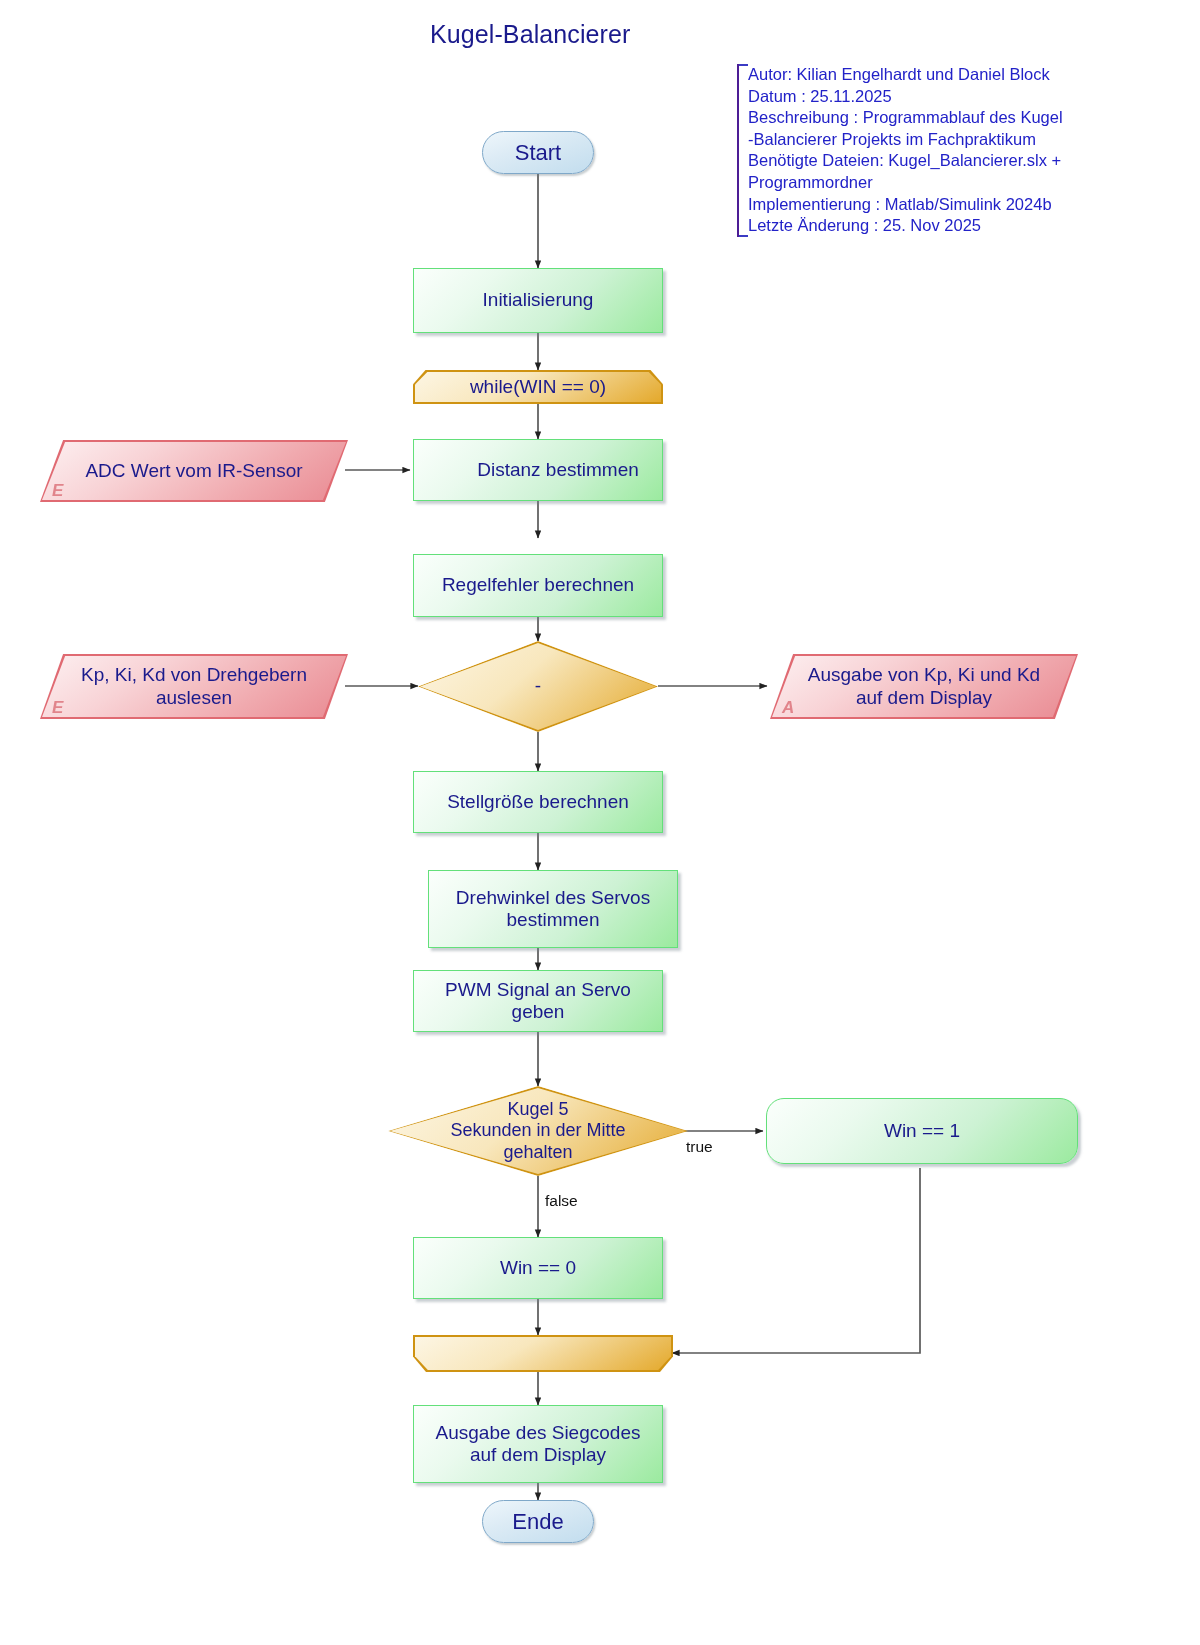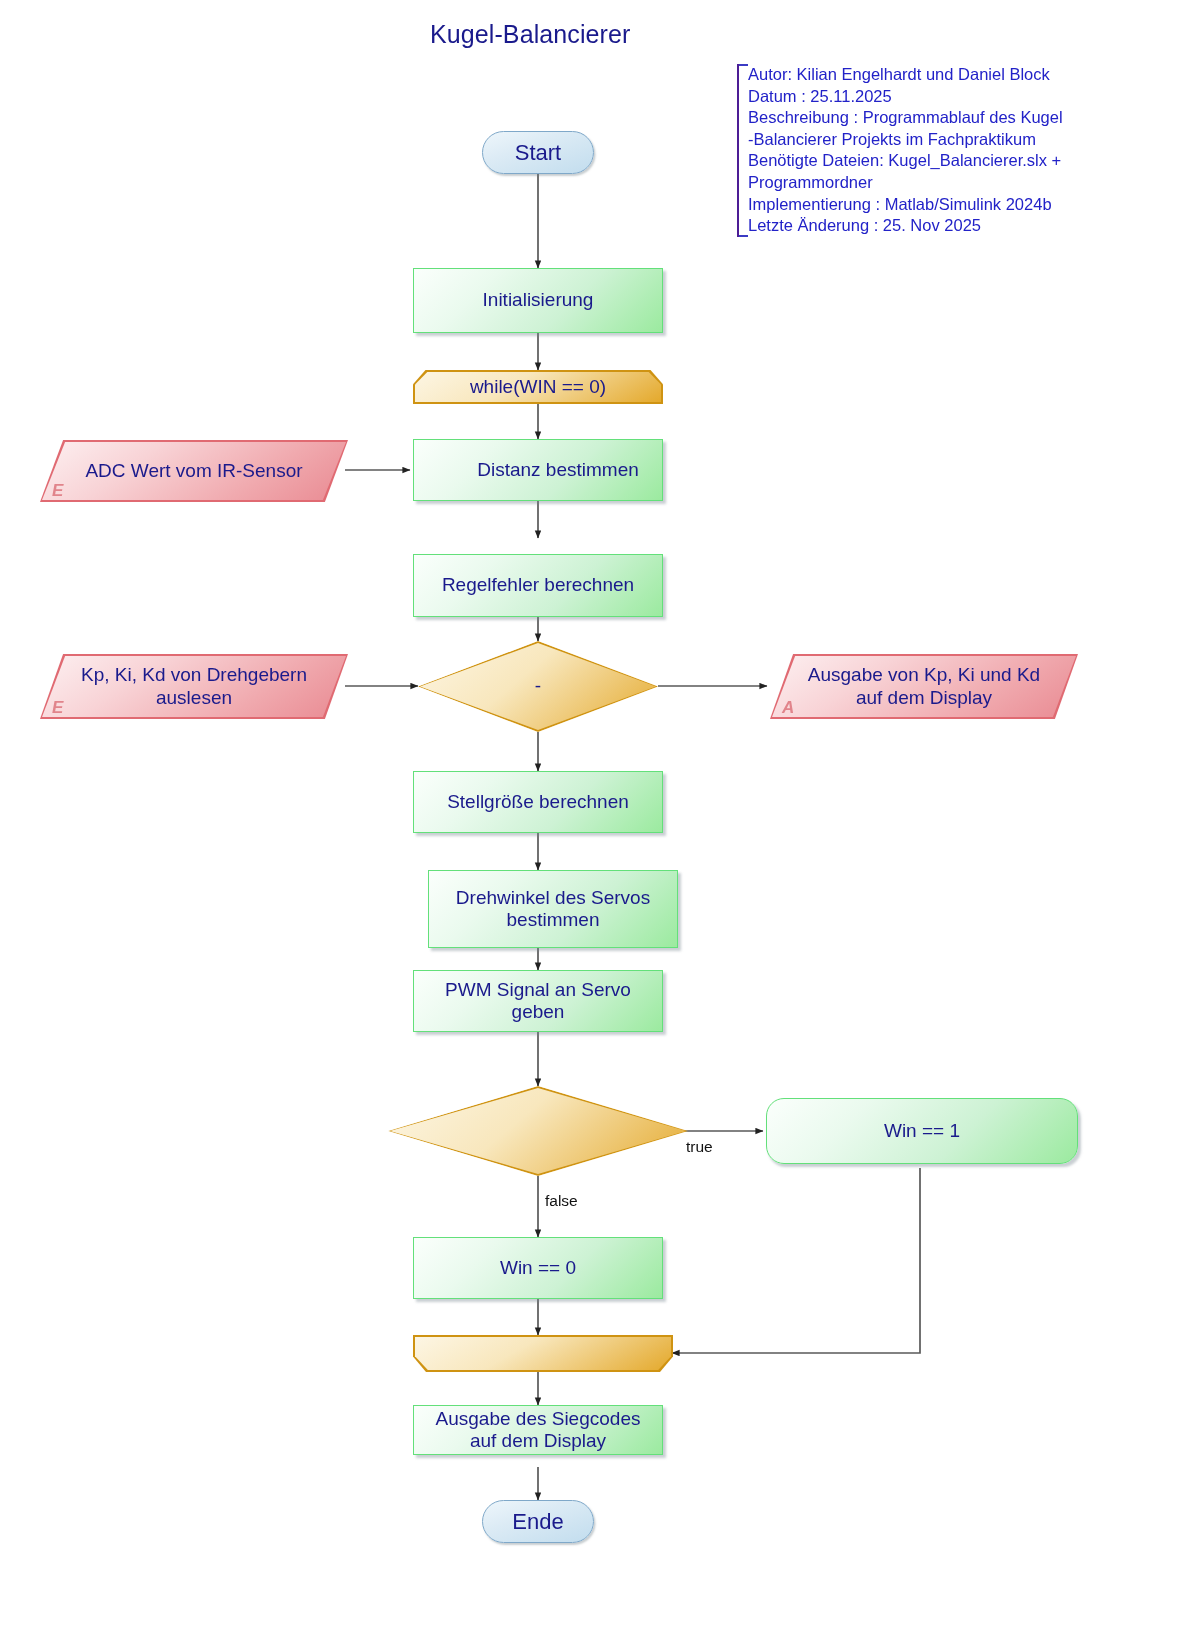--- a/index.html
+++ b/index.html
@@ -295,36 +295,39 @@
 </div>
 
 <div class="node process" style="left:413px; top:970px; width:250px; height:62px;">
   <span>PWM Signal an Servo
 geben</span>
 </div>
 
 <div class="node decision" style="left:388px; top:1086px; width:300px; height:90px; font-size:18px;">
   <span class="dborder"></span>
   <span class="dinner"></span>
+  <span class="dlabel">Kugel 5
+Sekunden in der Mitte
+gehalten</span>
 </div>
 
 <div class="node process" style="left:766px; top:1098px; width:312px; height:66px;border-radius:18px;">
   <span>Win == 1</span>
 </div>
 
 <div class="node process" style="left:413px; top:1237px; width:250px; height:62px;">
   <span>Win == 0</span>
 </div>
 
 <div class="node loopend" style="left:413px; top:1335px; width:260px; height:37px;">
   <span class="linner"></span>
   <span class="llabel"></span>
 </div>
 
-<div class="node process" style="left:413px; top:1405px; width:250px; height:50px;">
+<div class="node process" style="left:413px; top:1405px; width:250px; height:78px;">
   <span>Ausgabe des Siegcodes
 auf dem Display</span>
 </div>
 
 <div class="node terminator" style="left:482px; top:1500px; width:112px; height:43px;">
   <span>Ende</span>
 </div>
 
 <div class="edgelabel" style="left:686px; top:1138px;">true</div>
 <div class="edgelabel" style="left:545px; top:1192px;">false</div>

